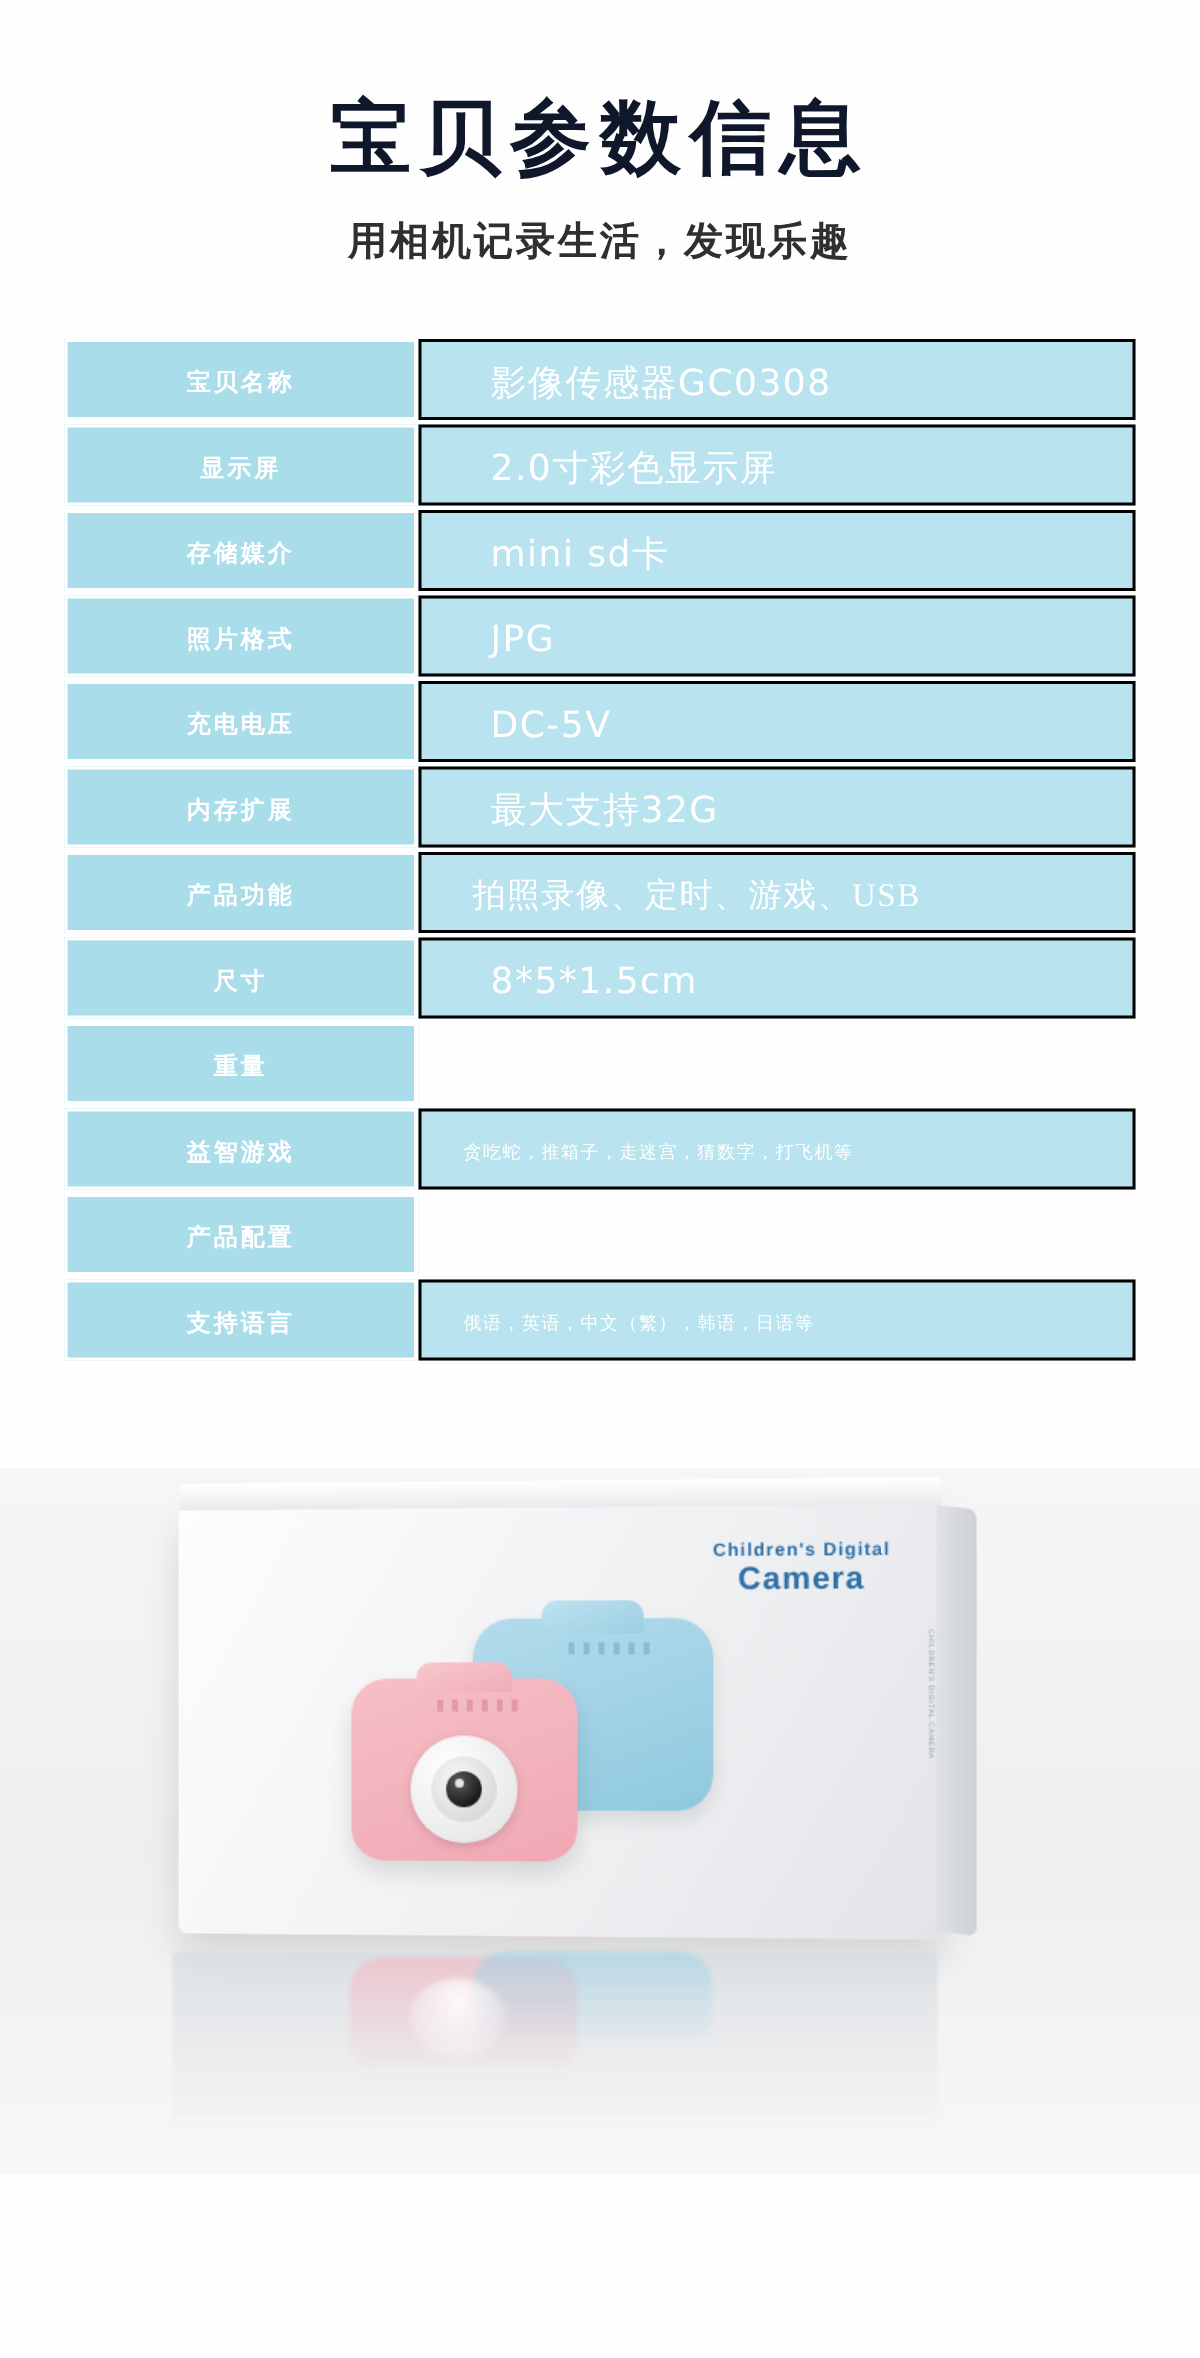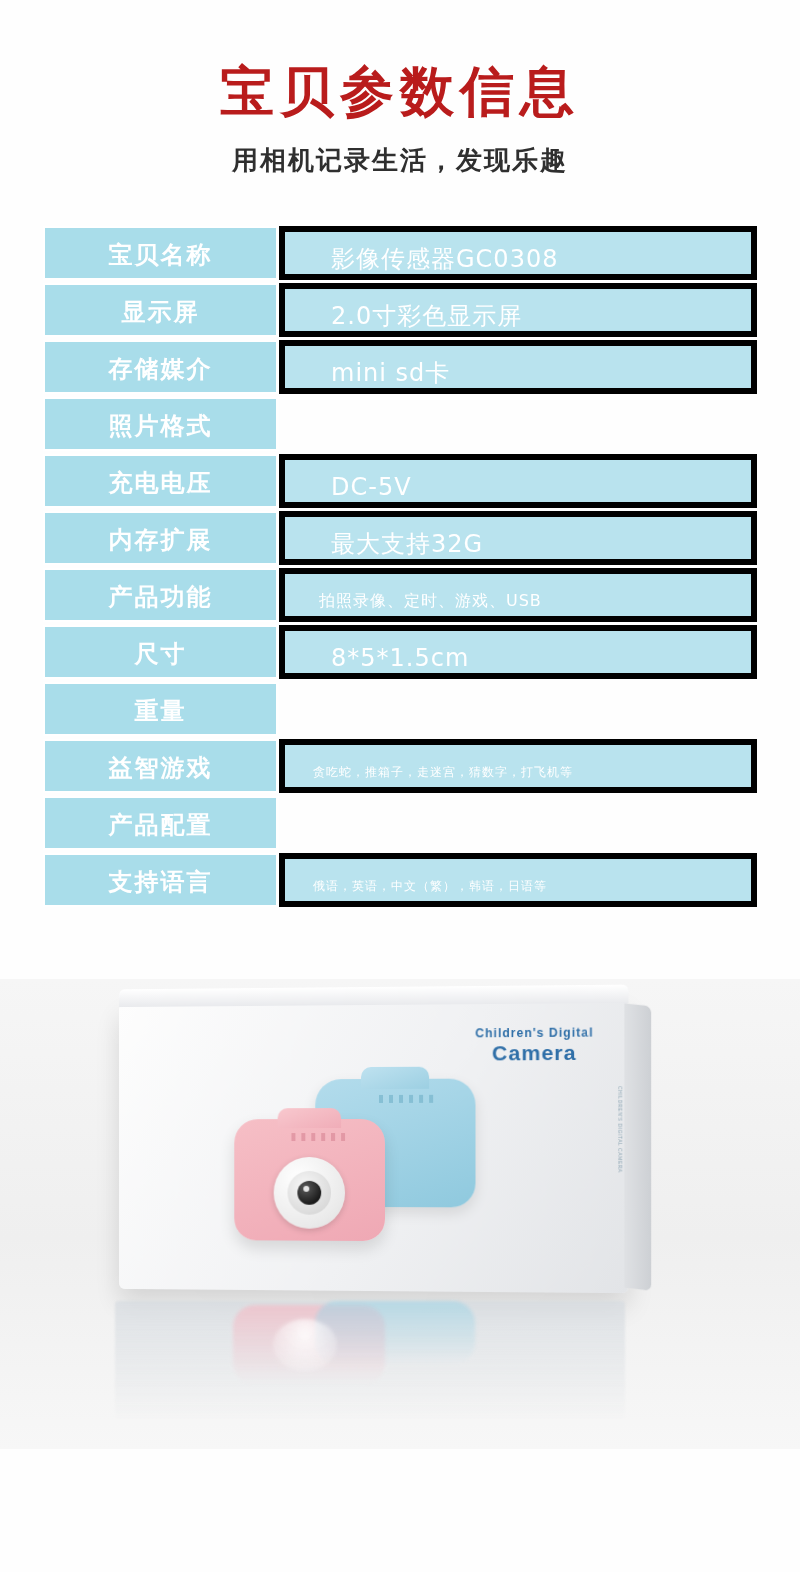--- a/index.html
+++ b/index.html
@@ -26,21 +26,21 @@
   
   .header {
     padding-top: 62px;
     text-align: center;
   }
   .main-title {
     font-family: "DejaVu Sans", sans-serif;
     font-size: 54px;
     font-weight: bold;
     letter-spacing: 6px;
-    color: #b91c1c;
+    color: #0f172a;
     line-height: 1.1;
     margin: 0;
   }
   .sub-title {
     margin-top: 22px;
     font-family: Liberation Mono, monospace;
     font-size: 26px;
     font-weight: bold;
     letter-spacing: 2px;
     color: #2f2f2f;
@@ -57,53 +57,54 @@
     display: flex;
     width: 714px;
     margin-bottom: 3px;
   }
   .spec-label {
     width: 236px;
     box-sizing: border-box;
     background: #a9ddea;
     color: #ffffff;
     font-family: "DejaVu Sans", sans-serif;
-    font-size: 24px;
+    font-size: 16px;
     font-weight: bold;
     letter-spacing: 2px;
     height: 54px;
     line-height: 54px;
     text-align: center;
     border: 2px solid #ffffff;
     border-right: 3px solid #ffffff;
   }
   .spec-value {
     flex: 1;
     box-sizing: border-box;
     background: #b9e3ee;
     color: #ffffff;
     font-family: "DejaVu Sans", sans-serif;
     font-size: 24px;
     height: 54px;
     line-height: 54px;
     padding-left: 46px;
     text-align: left;
-    border: 6px solid #000000;
+    border: 2px solid #000000;
     letter-spacing: 1px;
     white-space: nowrap;
     overflow: hidden;
   }
   .spec-value.small {
     font-size: 12px;
     letter-spacing: 1px;
     padding-left: 28px;
   }
   .spec-value.medium {
-    font-size: 16px;
+    font-size: 22px;
     padding-left: 34px;
+    font-family: Liberation Serif, serif;
   }
 
   
   .photo-area {
     position: relative;
     width: 800px;
     height: 470px;
     margin-top: 72px;
     background: #f3f3f3;
     overflow: hidden;
@@ -332,20 +333,21 @@
       <div class="spec-row">
         <div class="spec-label">显示屏</div>
         <div class="spec-value">2.0寸彩色显示屏</div>
       </div>
       <div class="spec-row">
         <div class="spec-label">存储媒介</div>
         <div class="spec-value">mini sd卡</div>
       </div>
       <div class="spec-row">
         <div class="spec-label">照片格式</div>
+        <div class="spec-value">JPG</div>
       </div>
       <div class="spec-row">
         <div class="spec-label">充电电压</div>
         <div class="spec-value">DC-5V</div>
       </div>
       <div class="spec-row">
         <div class="spec-label">内存扩展</div>
         <div class="spec-value">最大支持32G</div>
       </div>
       <div class="spec-row">

